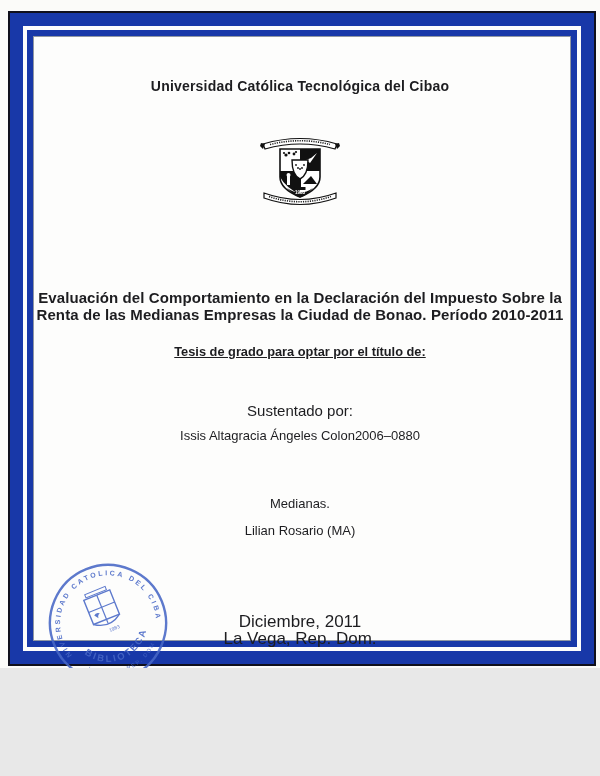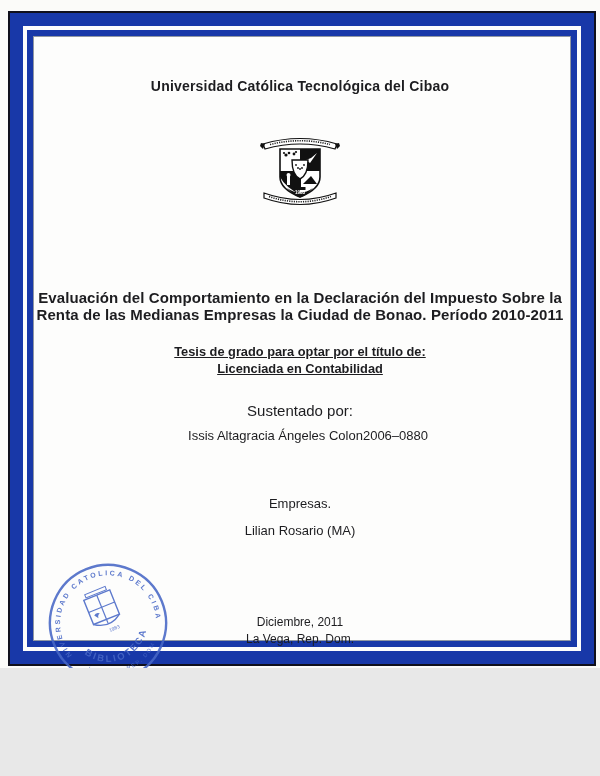--- a/index.html
+++ b/index.html
@@ -20,25 +20,25 @@
   
   .tc { position:absolute; left:0; right:0; text-align:center; }
   .t-university { top:78px;  font-size:14px;   font-weight:bold; letter-spacing:.2px; }
   .t-acronym    { top:110px; font-size:14.5px; font-weight:bold; letter-spacing:.6px; }
   .t-school     { top:216px; font-size:14px;   font-weight:bold; letter-spacing:.2px; }
   .t-title      { top:289px; font-size:15px; font-weight:bold; line-height:17px; letter-spacing:.1px; }
   .t-degree     { top:344px; font-size:12.8px; font-weight:bold; line-height:16.5px;text-decoration:underline; }
   .t-sustentado { top:402px; font-size:15px; }
   .t-asesora    { top:496px; font-size:13px; }
   .t-advisor    { top:523px; font-size:13px; }
-  .dateblock    { top:614px; font-size:12px; line-height:16.5px; }
+  .dateblock    { top:614px; font-size:17px; line-height:16.5px; }
   
   .authors { position:absolute; top:428px; left:50%; transform:translateX(-50%);
              width:256px; font-size:13px; }
-  .author-row { display:flex; justify-content:flex-end; line-height:15.5px; }
+  .author-row { display:flex; justify-content:center; line-height:15.5px; }
   
   .crest { position:absolute; top:131px; left:50%; margin-left:-50px; }
   
   .stamp { position:absolute; left:38px; top:553px; opacity:.88; }
   
   .callnum { position:absolute; left:52px; top:698px;
              font-size:19px; letter-spacing:6px; color:#4150bb;
              transform:rotate(-2.5deg) skewX(-4deg);
              font-family:"DejaVu Sans", sans-serif; }
 </style>
@@ -104,32 +104,31 @@
   </svg>
 
 
   <div class="tc t-title">
     <div>Evaluación del Comportamiento en la Declaración del Impuesto Sobre la</div>
     <div>Renta de las Medianas Empresas la Ciudad de Bonao. Período 2010-2011</div>
   </div>
 
   <div class="tc t-degree">
     <div>Tesis de grado para optar por el título de:</div>
-    <div>Licenciada en Contabilidad</div>
   </div>
 
   <div class="tc t-sustentado">Sustentado por:</div>
   <div class="authors">
     <div class="author-row">
       <span>Issis Altagracia Ángeles Colon</span>
       <span>2006–0880</span>
     </div>
   </div>
 
-  <div class="tc t-asesora">Empresas.</div>
+  <div class="tc t-asesora">Medianas.</div>
   <div class="tc t-advisor">Lilian Rosario (MA)</div>
 
   <div class="tc dateblock">
     <div>Diciembre, 2011</div>
     <div>La Vega, Rep. Dom.</div>
   </div>
 
   <svg class="stamp" width="140" height="140" viewBox="0 0 140 140">
     <g transform="rotate(-22 70 70)" stroke="#4767c6" fill="none">
       <circle cx="70" cy="70" r="58" stroke-width="2.4"></circle>

